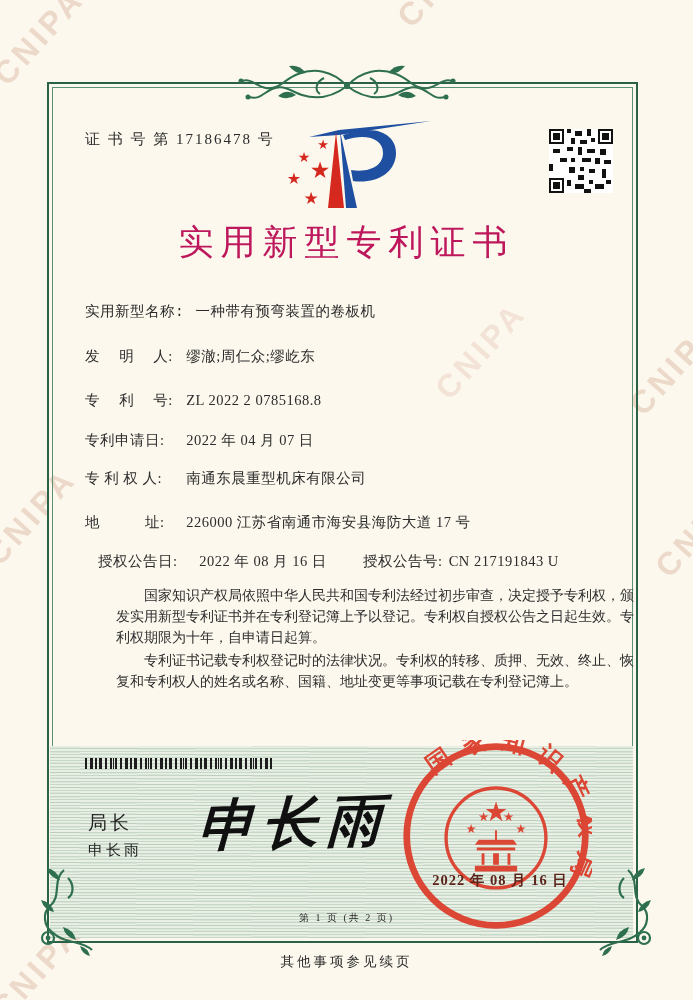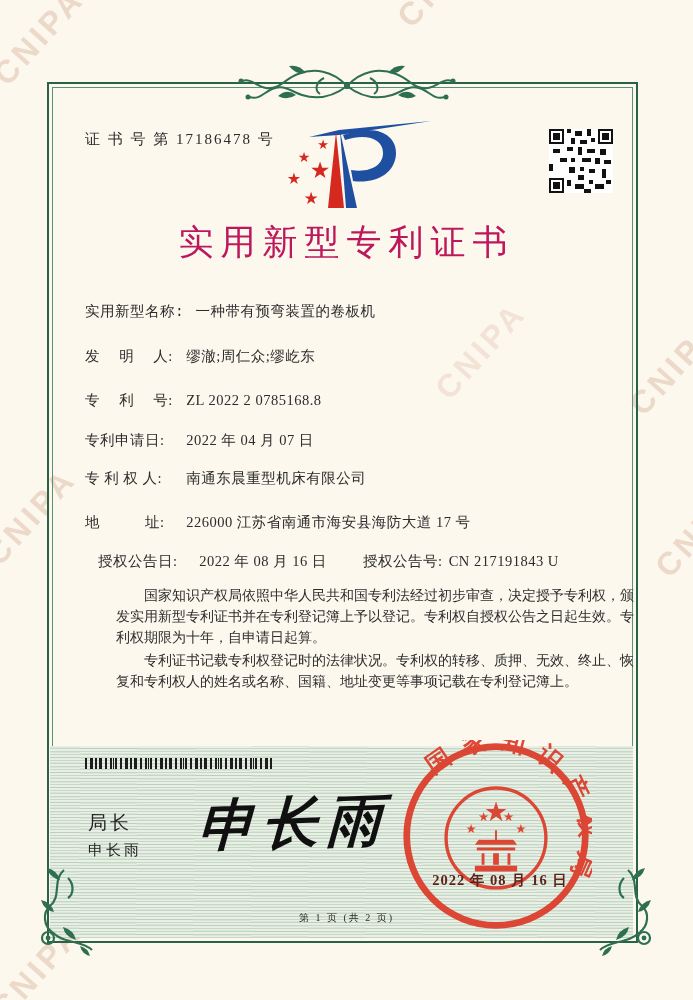--- a/index.html
+++ b/index.html
@@ -272,15 +272,16 @@
           <rect x="85" y="118" width="3" height="12"></rect>
           <rect x="97" y="118" width="6" height="12"></rect>
           <rect x="112" y="118" width="3" height="12"></rect>
           <rect x="78" y="131" width="44" height="6"></rect>
         </g>
       </g>
     </svg>
     <div class="seal-date">2022 年 08 月 16 日</div>
 
     <div class="page-indicator">第 1 页 (共 2 页)</div>
+    <div class="continuation">其他事项参见续页</div>
 
   </div>
 </div>
 
 </body></html>

